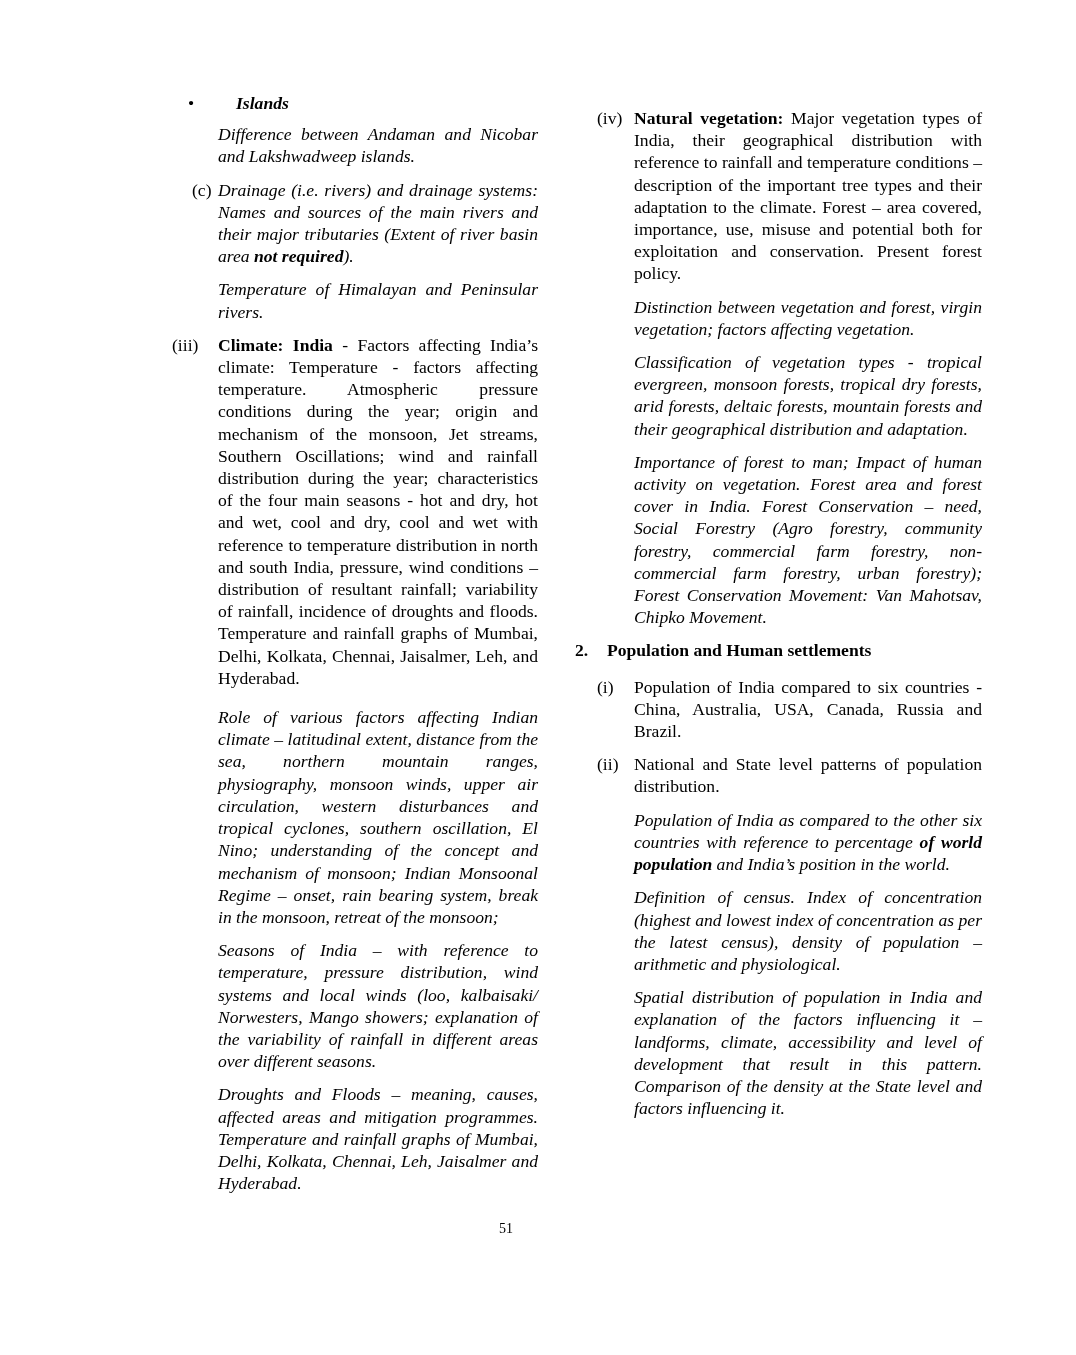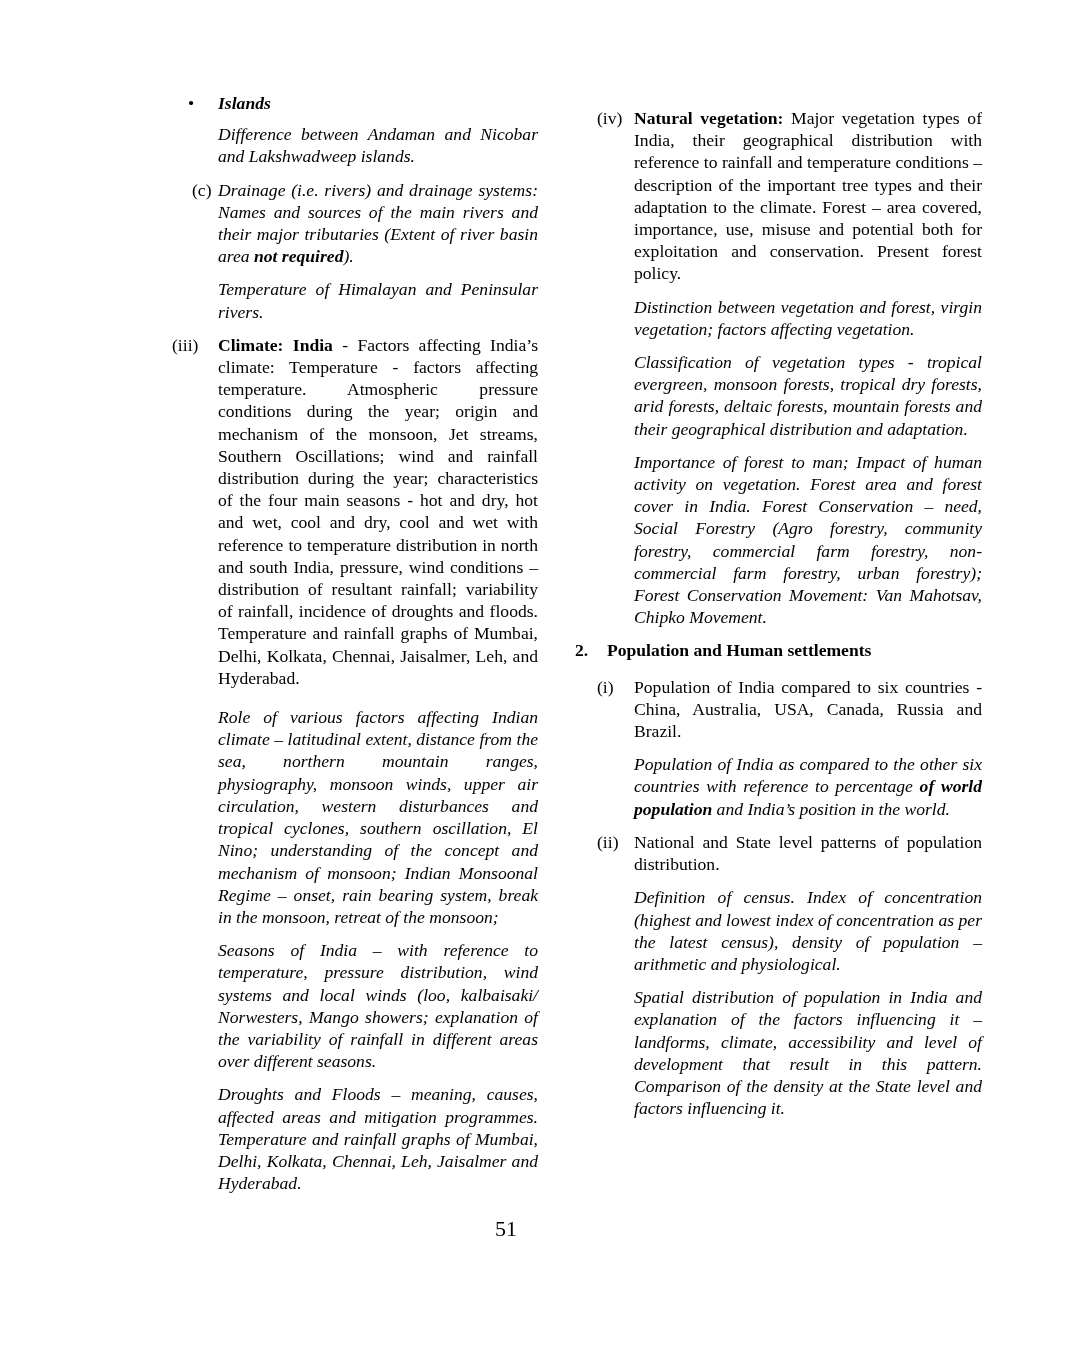--- a/index.html
+++ b/index.html
@@ -53,21 +53,21 @@
     line-height: 22.2px;
     text-align: justify;
     text-justify: inter-word;
     hyphens: none;
   }
   .body.roman  { font-style: normal; }
   .body.italic { font-style: italic; }
   .body b { font-weight: bold; }
 
   
-  .lvl-bullet  .body { margin-left: 58px; }
+  .lvl-bullet  .body { margin-left: 76px; }
   .lvl-bullet  .marker { left: 28px; }
 
   .lvl-alpha   .body { margin-left: 58px; }
   .lvl-alpha   .marker { left: 32px; }
 
   .lvl-roman   .body { margin-left: 58px; }
   .lvl-roman   .marker { left: 12px; }
 
   .lvl-cont    .body { margin-left: 58px; }
 
@@ -87,21 +87,21 @@
     font-weight: bold;
     text-align: left;
   }
 
   .page-number {
     position: absolute;
     left: 0;
     top: 1218px;
     width: 1012px;
     text-align: center;
-    font-size: 22px;
+    font-size: 14px;
     line-height: 22px;
     font-style: normal;
   }
 </style>
 </head>
 <body>
 
 <div class="page">
 
   <div class="col col-left">
@@ -166,27 +166,27 @@
     <div class="block r-num section-head" style="margin-bottom:14px;">
       <span class="marker bold">2.</span>
       <div class="body roman">Population and Human settlements</div>
     </div>
 
     <div class="block r-sub">
       <span class="marker">(i)</span>
       <div class="body roman">Population of India compared to six countries - China, Australia, USA, Canada, Russia and Brazil.</div>
     </div>
 
-    <div class="block r-cont">
-      <div class="body italic"><span>Population of India as compared to the other six countries with reference to percentage </span><b>of world population</b><span> and India’s position in the world.</span></div>
-    </div>
-
     <div class="block r-sub">
       <span class="marker">(ii)</span>
       <div class="body roman">National and State level patterns of population distribution.</div>
+    </div>
+
+    <div class="block r-cont">
+      <div class="body italic"><span>Population of India as compared to the other six countries with reference to percentage </span><b>of world population</b><span> and India’s position in the world.</span></div>
     </div>
 
     <div class="block r-cont">
       <div class="body italic">Definition of census. Index of concentration (highest and lowest index of concentration as per the latest census), density of population – arithmetic and physiological.</div>
     </div>
 
     <div class="block r-cont">
       <div class="body italic">Spatial distribution of population in India and explanation of the factors influencing it – landforms, climate, accessibility and level of development that result in this pattern. Comparison of the density at the State level and factors influencing it.</div>
     </div>
 

